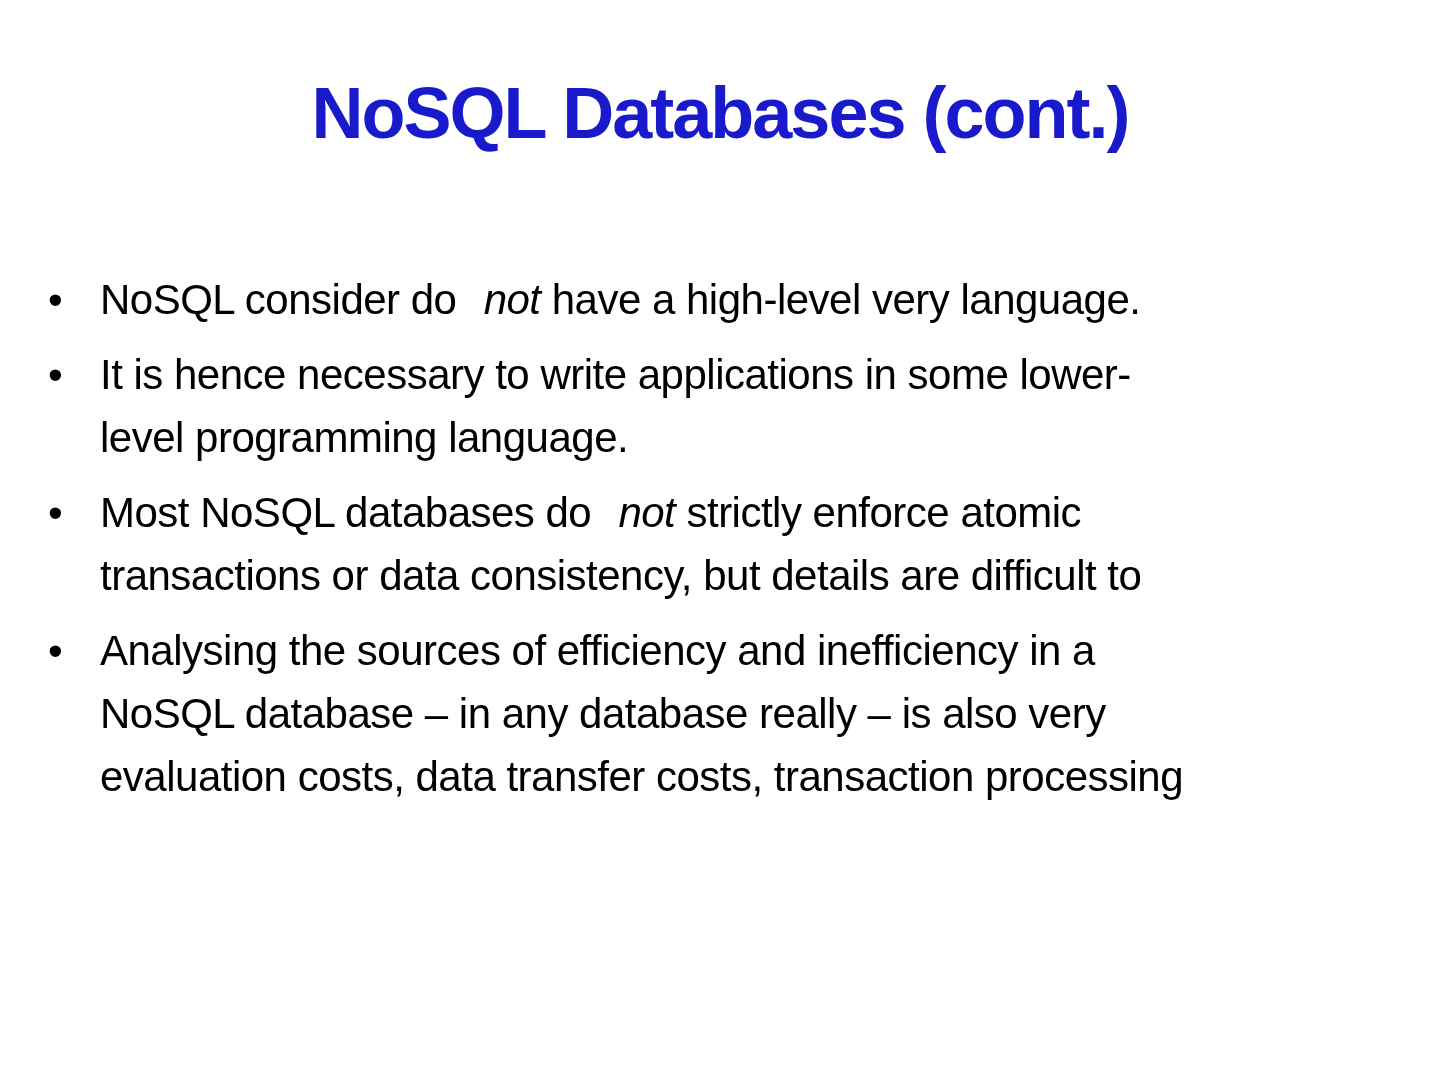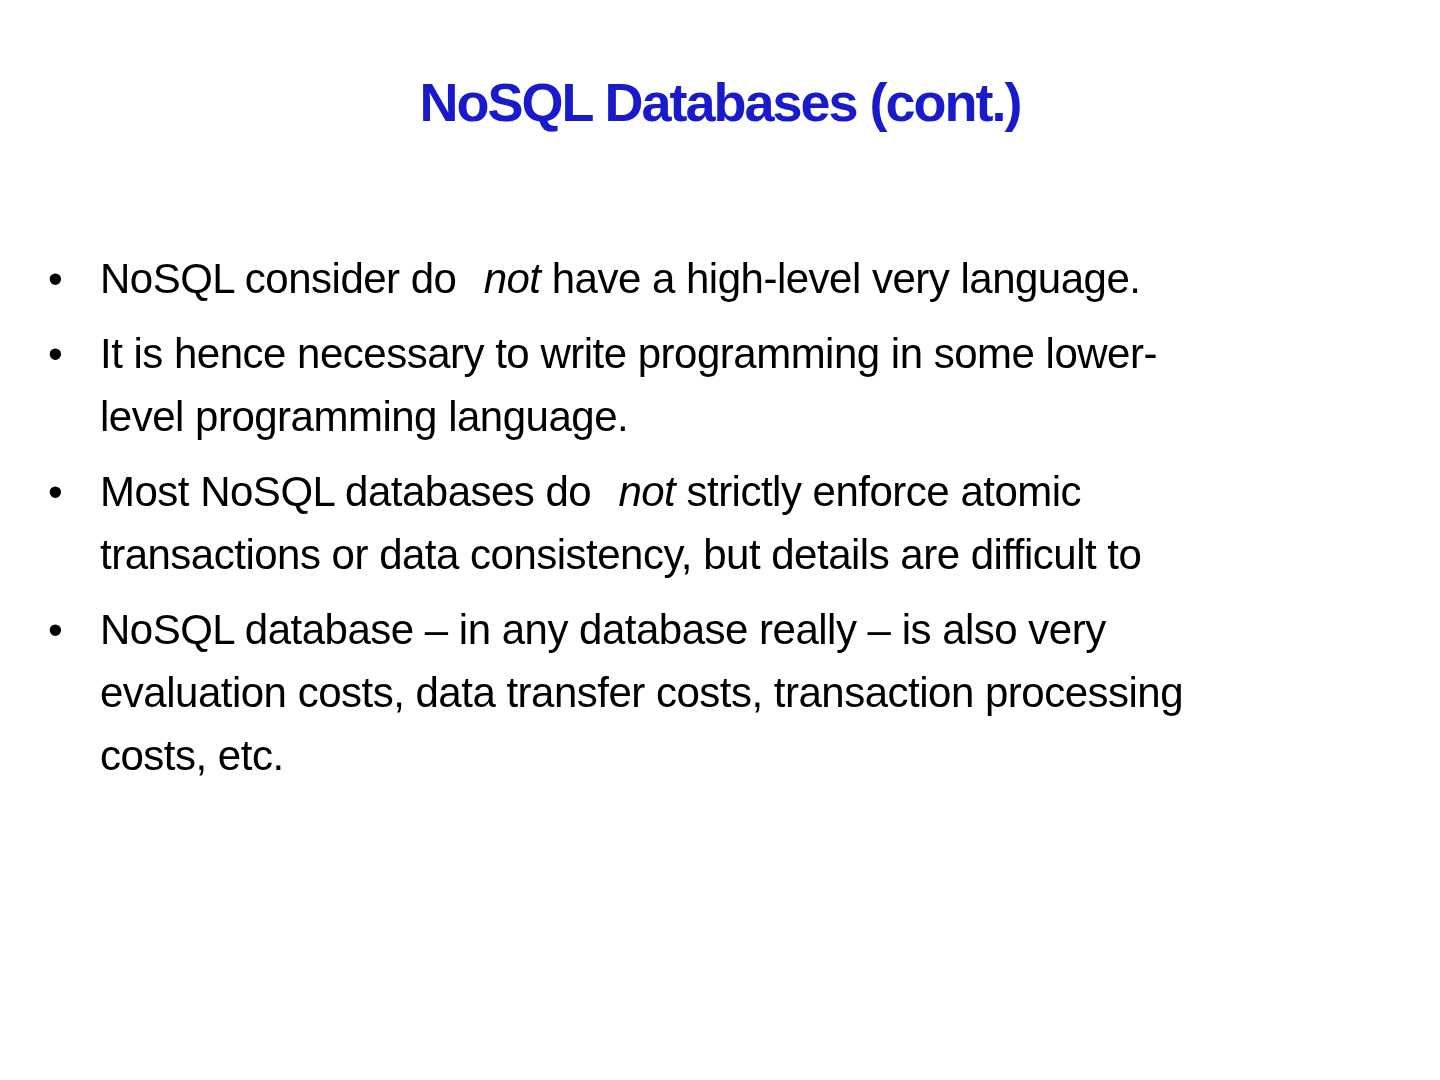--- a/index.html
+++ b/index.html
@@ -13,21 +13,21 @@
   }
   .slide {
     position: relative;
     width: 1440px;
     height: 1080px;
     background: #ffffff;
   }
   .slide-title {
     margin: 70px 0 0 0;
     text-align: center;
-    font-size: 54px;
+    font-size: 72px;
     font-weight: bold;
     letter-spacing: -2px;
     line-height: 1.2;
     color: #1a1acd;
   }
   .bullet-list {
     list-style: none;
     margin: 112px 0 0 0;
     padding: 0;
   }
@@ -63,33 +63,33 @@
   <ul class="bullet-list">
       <li class="bullet" style="color: rgb(0, 0, 0);">
         <span class="marker">•</span>
         <div class="bullet-text">
           <div class="line"><span>NoSQL consider do </span><span class="em">not</span><span> have a high-level very language.</span></div>
         </div>
       </li>
       <li class="bullet" style="color: rgb(0, 0, 0);">
         <span class="marker">•</span>
         <div class="bullet-text">
-          <div class="line"><span>It is hence necessary to write programming in some lower-</span></div>
+          <div class="line"><span>It is hence necessary to write applications in some lower-</span></div>
           <div class="line"><span>level programming language.</span></div>
         </div>
       </li>
       <li class="bullet" style="color: rgb(0, 0, 0);">
         <span class="marker">•</span>
         <div class="bullet-text">
           <div class="line"><span>Most NoSQL databases do </span><span class="em">not</span><span> strictly enforce atomic</span></div>
           <div class="line"><span>transactions or data consistency, but details are difficult to</span></div>
         </div>
       </li>
       <li class="bullet" style="color: rgb(0, 0, 0);">
         <span class="marker">•</span>
         <div class="bullet-text">
+          <div class="line"><span>Analysing the sources of efficiency and inefficiency in a</span></div>
           <div class="line"><span>NoSQL database – in any database really – is also very</span></div>
           <div class="line"><span>evaluation costs, data transfer costs, transaction processing</span></div>
-          <div class="line"><span>costs, etc.</span></div>
         </div>
       </li>
     </ul>
 </div>
 
 </body></html>

